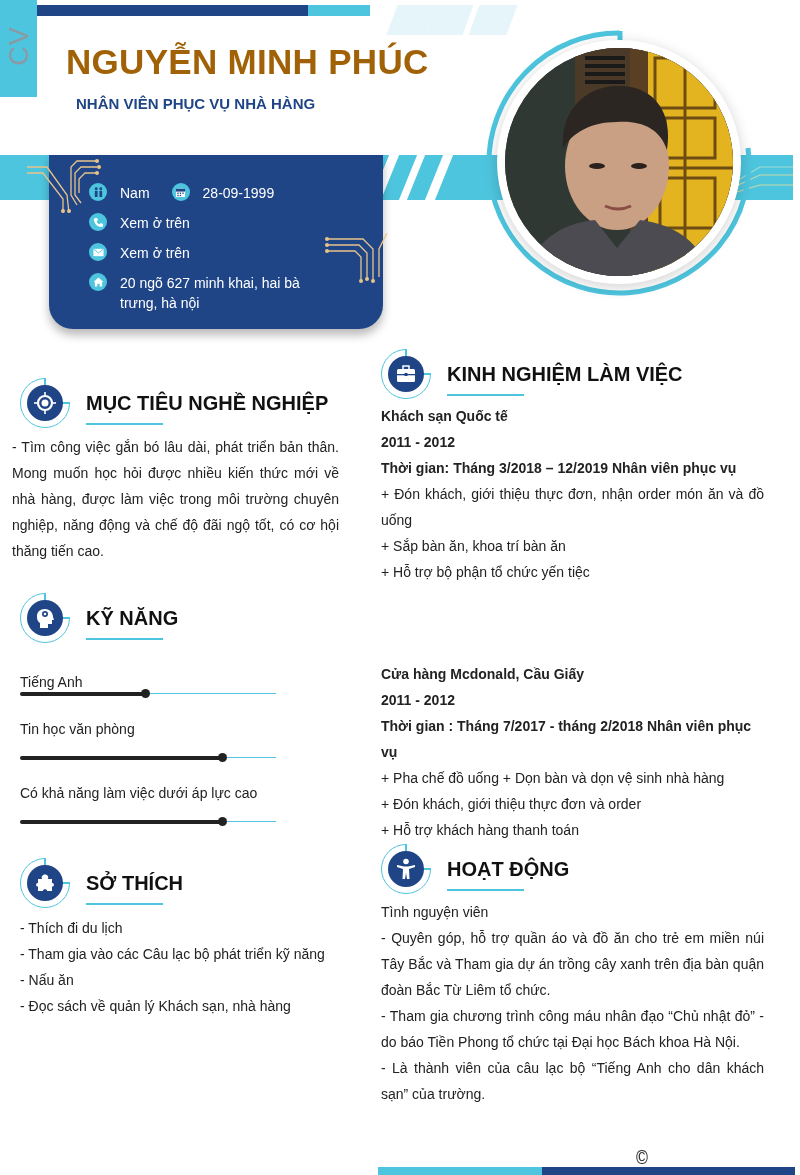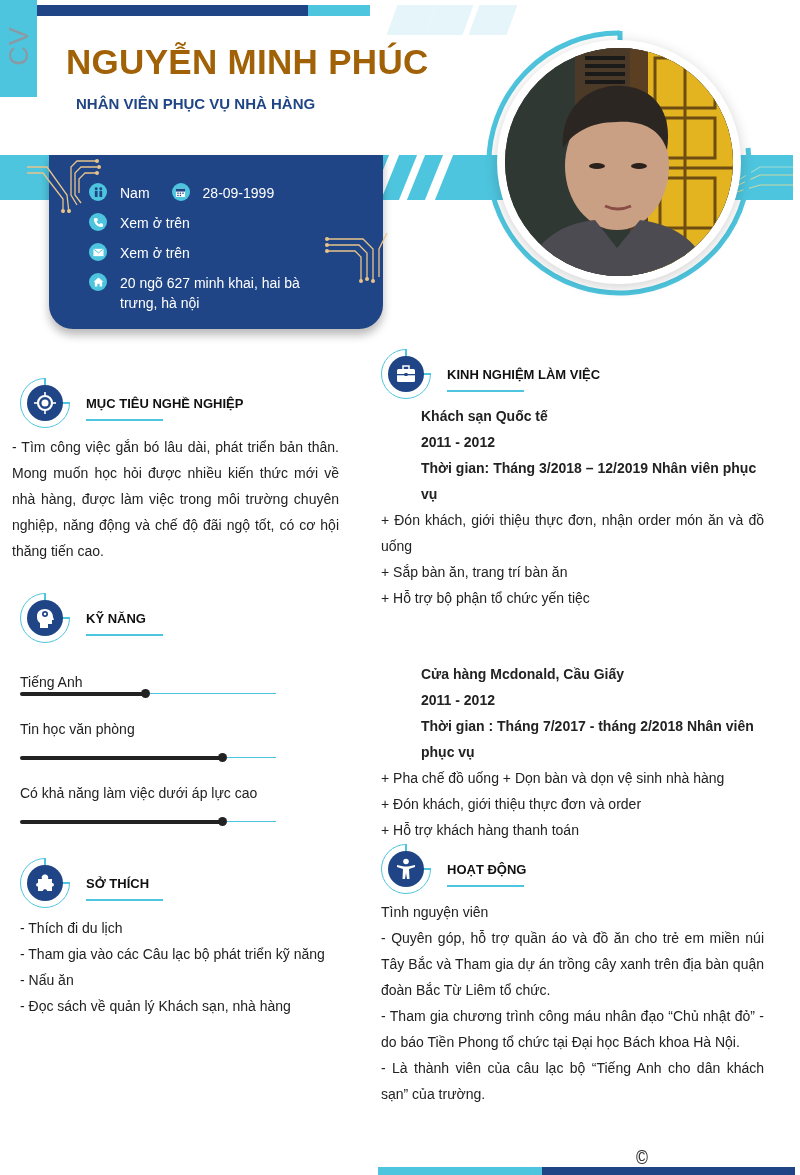--- a/index.html
+++ b/index.html
@@ -36,26 +36,26 @@
 
   
   .section-head { position: absolute; display: flex; align-items: center; }
   .sec-icon { position: relative; width: 50px; height: 50px; flex-shrink: 0; }
   .sec-icon .ring { position: absolute; left: 0; top: 0; width: 50px; height: 50px; border-radius: 50%; border: 1.5px solid #4ec5de; }
   .sec-icon .ring-gap { position: absolute; right: -2px; top: -2px; width: 26px; height: 26px; background: #fff; }
   .sec-icon .vline { position: absolute; left: 24px; top: 0; width: 1.5px; height: 10px; background: #4ec5de; }
   .sec-icon .hline { position: absolute; left: 38px; top: 24px; width: 12px; height: 1.5px; background: #4ec5de; }
   .sec-icon .disc { position: absolute; left: 7px; top: 7px; width: 36px; height: 36px; border-radius: 50%; background: #1f4586;
     display: flex; align-items: center; justify-content: center; color: #fff; }
-  .sec-title { margin-left: 16px; font-size: 13px; font-weight: 700; color: #111; position: relative; }
+  .sec-title { margin-left: 16px; font-size: 20px; font-weight: 700; color: #111; position: relative; }
   .sec-title::after { content: ""; position: absolute; left: 0; bottom: -10px; width: 77px; height: 1.5px; background: #4ec5de; }
 
   .para { position: absolute; font-size: 14px; line-height: 26px; color: #222; }
   .justify { text-align: justify; }
-  .bold { font-weight: 700; margin-left: 40px; }
+  .bold { font-weight: 700; }
 
   
   .skill-label { position: absolute; left: 20px; font-size: 14px; color: #222; }
   .skill-track { position: absolute; left: 20px; width: 256px; height: 1px; background: #4ec5de; }
   .skill-fill { position: absolute; left: 0; top: -1.5px; height: 4px; background: #222; border-radius: 2px; }
   .skill-dot { position: absolute; top: -4px; width: 9px; height: 9px; border-radius: 50%; background: #222; margin-left: -4px; }
 
   .footer-mark { position: absolute; left: 636px; top: 1147px; font-family: "Liberation Mono", "DejaVu Sans Mono", monospace; font-size: 20px; color: #333; }
   .bottom-cyan { position: absolute; left: 378px; top: 1167px; width: 164px; height: 8px; background: #4ec5de; }
   .bottom-dark { position: absolute; left: 542px; top: 1167px; width: 253px; height: 8px; background: #1f4586; }
@@ -308,21 +308,21 @@
     </div>
   </div>
   <div class="sec-title">KINH NGHIỆM LÀM VIỆC</div>
 </div>
 
 <div class="para" style="left:381px;top:403px;width:383px">
   <div class="bold">Khách sạn Quốc tế</div>
   <div class="bold">2011 - 2012</div>
   <div class="bold">Thời gian: Tháng 3/2018 – 12/2019 Nhân viên phục vụ</div>
   <div class="justify" style="text-align-last:left">+ Đón khách, giới thiệu thực đơn, nhận order món ăn và đồ uống</div>
-  <div>+ Sắp bàn ăn, trang trí bàn ăn</div>
+  <div>+ Sắp bàn ăn, khoa trí bàn ăn</div>
   <div>+ Hỗ trợ bộ phận tổ chức yến tiệc</div>
 </div>
 
 <div class="para" style="left:381px;top:661px;width:383px">
   <div class="bold">Cửa hàng Mcdonald, Cầu Giấy</div>
   <div class="bold">2011 - 2012</div>
   <div class="bold">Thời gian : Tháng 7/2017 - tháng 2/2018 Nhân viên phục vụ</div>
   <div>+ Pha chế đồ uống + Dọn bàn và dọn vệ sinh nhà hàng</div>
   <div>+ Đón khách, giới thiệu thực đơn và order</div>
   <div>+ Hỗ trợ khách hàng thanh toán</div>

